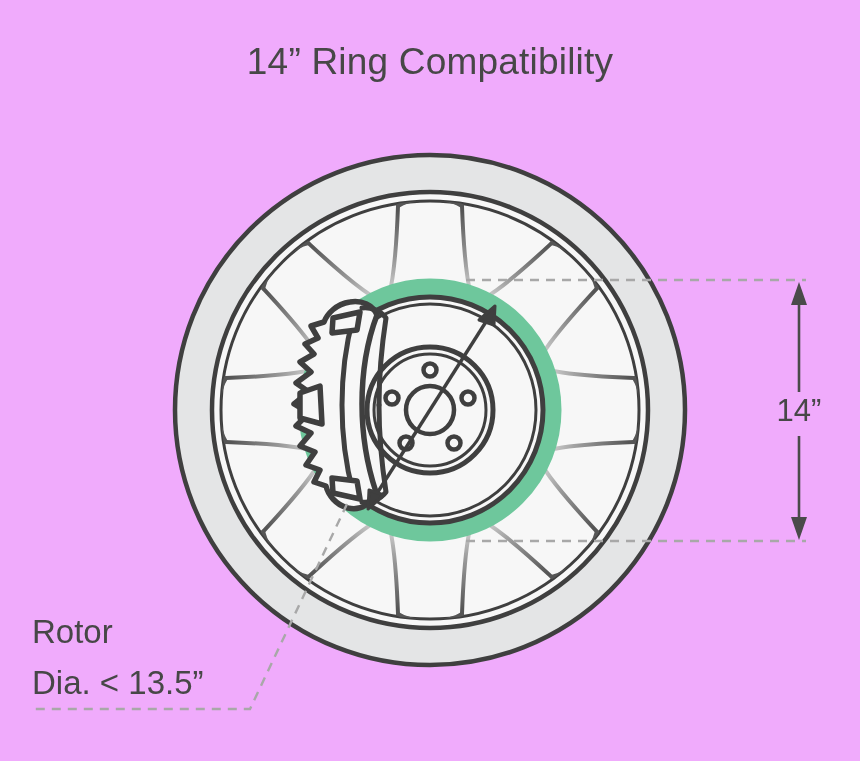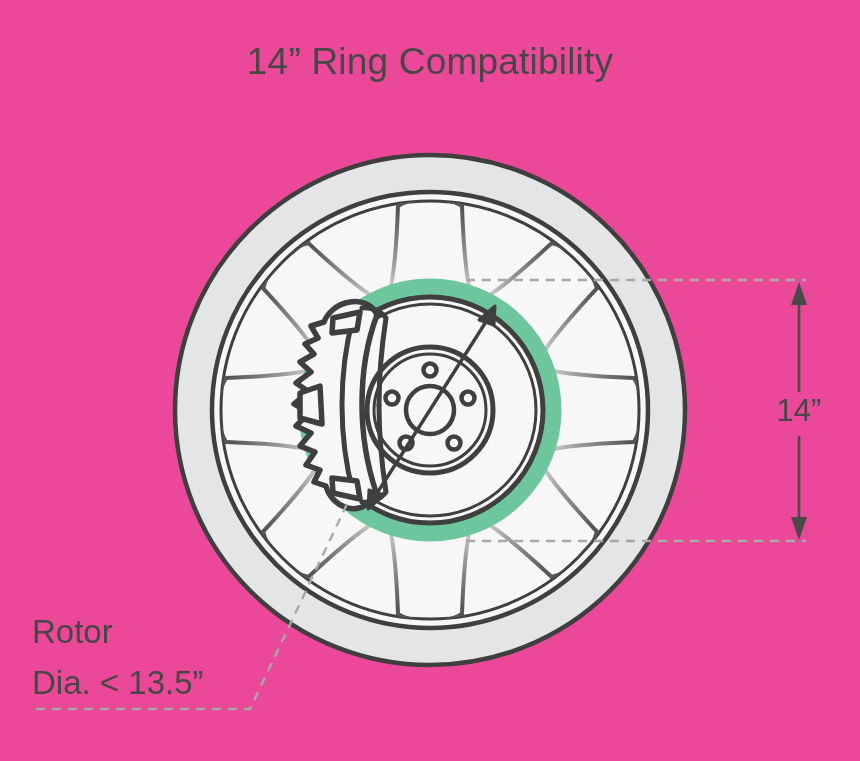--- a/index.html
+++ b/index.html
@@ -56,21 +56,21 @@
   }
   .dim-arrow {
     fill: none;
     stroke: #4a4a4a;
     stroke-width: 2.6;
   }
 </style>
 </head>
 <body style="background: rgb(246, 246, 246);">
 
-<div id="canvas" style="background: #ec4899;">
+<div id="canvas" style="background: #f0abfc;">
 
   <svg id="diagram-svg" viewBox="0 0 860 761">
     <defs>
 
       <linearGradient id="spokeFadeN" x1="0" y1="0" x2="0" y2="1">
         <stop offset="0%" stop-color="#5e5e5e"></stop>
         <stop offset="55%" stop-color="#9a9a9a"></stop>
         <stop offset="100%" stop-color="#e6e6e6"></stop>
       </linearGradient>
       <radialGradient id="spokeRadial" cx="430" cy="410" r="212" gradientUnits="userSpaceOnUse">

